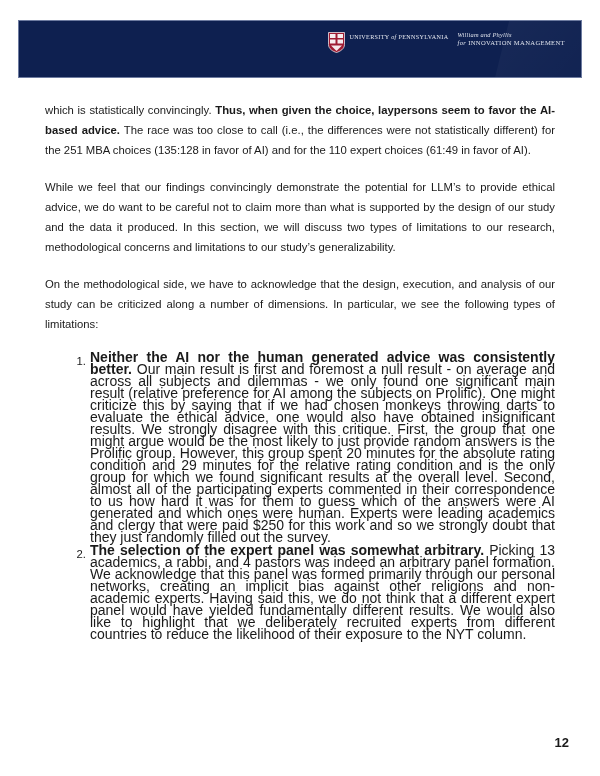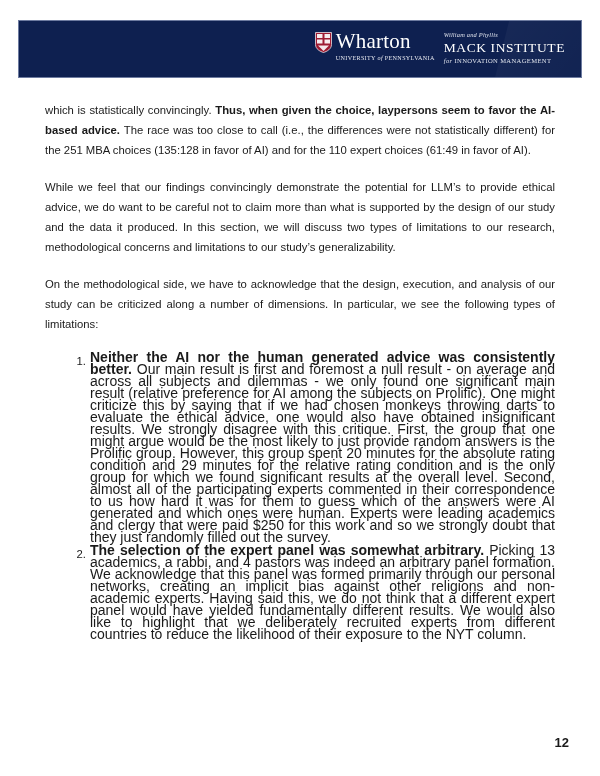--- a/index.html
+++ b/index.html
@@ -198,28 +198,26 @@
     <div class="wharton-lock">
       <svg class="penn-shield" viewBox="0 0 34 42">
         <path d="M1 1 H33 V25 C33 34 24 39 17 41 C10 39 1 34 1 25 Z" fill="#9e1b32" stroke="#ffffff" stroke-width="1.4"></path>
         <rect x="4" y="4" width="11" height="8" fill="#ffffff" opacity="0.92"></rect>
         <rect x="19" y="4" width="11" height="8" fill="#ffffff" opacity="0.92"></rect>
         <rect x="4" y="15" width="11" height="8" fill="#ffffff" opacity="0.92"></rect>
         <rect x="19" y="15" width="11" height="8" fill="#ffffff" opacity="0.92"></rect>
         <path d="M6 27 H28 L17 38 Z" fill="#ffffff" opacity="0.9"></path>
       </svg>
       <div class="wharton-words">
-        <span class="wharton-name">Wharton</span>
         <span class="wharton-sub"><span>UNIVERSITY</span> <span class="ital">of</span> <span>PENNSYLVANIA</span></span>
       </div>
     </div>
 
     <div class="mack-lock">
       <span class="mack-pre">William and Phyllis</span>
-      <span class="mack-name">MACK INSTITUTE</span>
       <span class="mack-post"><span class="ital">for</span> <span>INNOVATION MANAGEMENT</span></span>
     </div>
 
   </div>
 </div>
 
 <div class="doc-body">
 
   <p class="para"><span>which is statistically convincingly. </span><b>Thus, when given the choice, laypersons seem to favor the AI-based advice.</b><span> The race was too close to call (i.e., the differences were not statistically different) for the 251 MBA choices (135:128 in favor of AI) and for the 110 expert choices (61:49 in favor of AI).</span></p>
 

